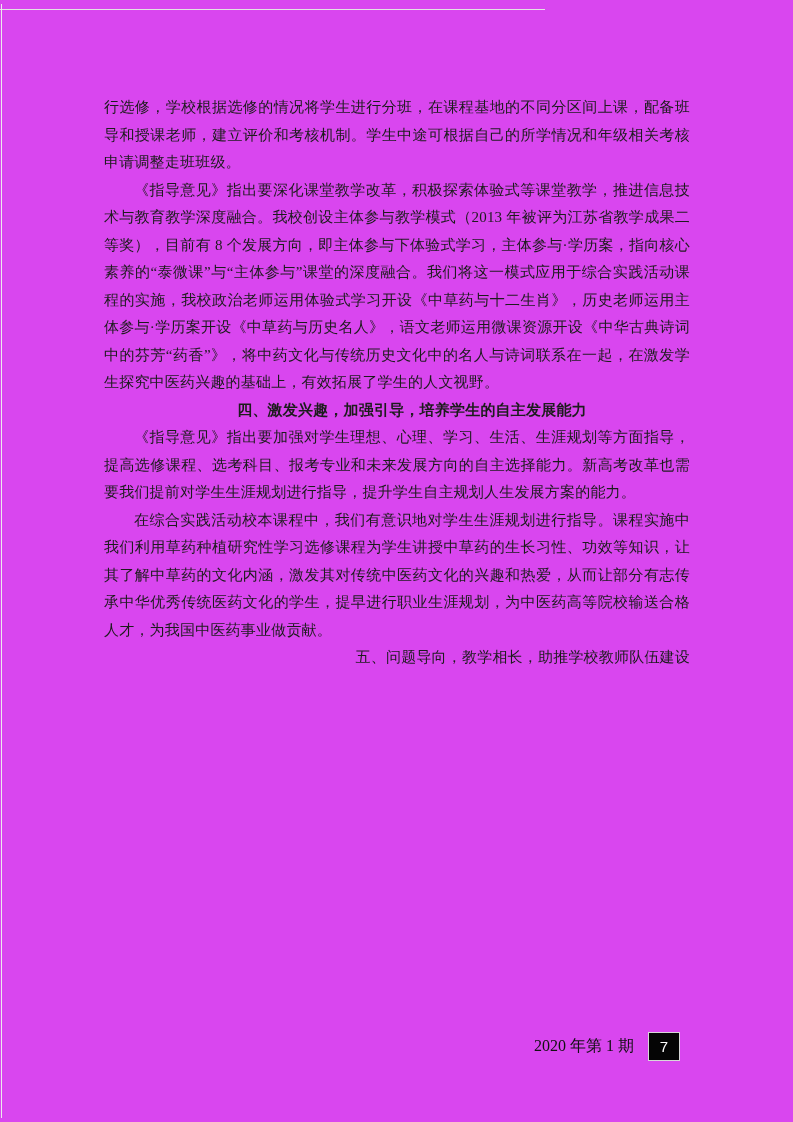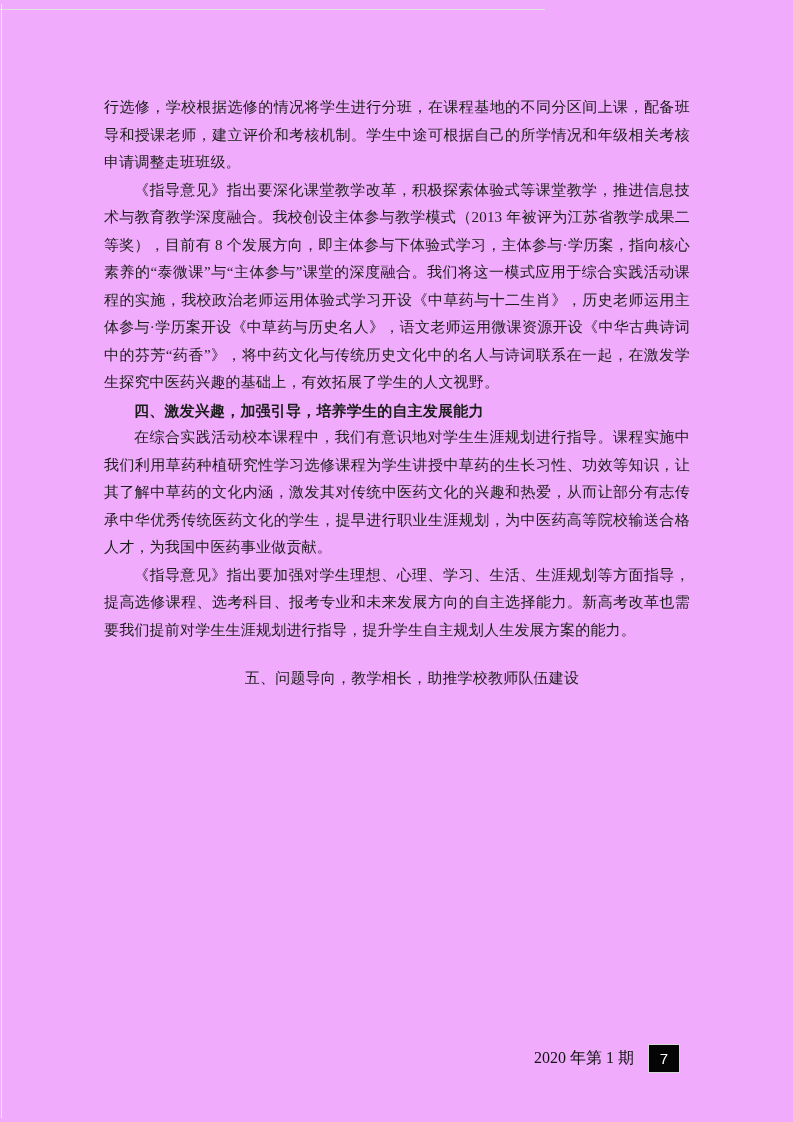--- a/index.html
+++ b/index.html
@@ -11,21 +11,21 @@
     height: 1122px;
     background: #ffffff;
     position: relative;
     overflow: hidden;
     font-family: "Liberation Serif", "DejaVu Serif", serif;
     color: #1c1c1c;
   }
   .page {
     position: absolute;
     inset: 0;
-    background: #f0abfc;
+    background: #d946ef;
   }
   
   .edge-top {
     position: absolute;
     top: 9px;
     left: 0;
     width: 545px;
     height: 1px;
     background: #e3e3e3;
   }
@@ -48,41 +48,39 @@
     font-size: 15px;
     line-height: 27.5px;
     text-align: justify;
     letter-spacing: 0.2px;
     word-break: break-all;
   }
   .indent {
     text-indent: 2em;
   }
   .heading-bold {
-    font-family: Liberation Sans, sans-serif;
+    font-family: Liberation Serif, serif;
     font-weight: 700;
     text-indent: 2em;
-    text-align: left;
+    text-align: center;
   }
   .heading-regular {
     text-indent: 2em;
-    text-align: center;
-    margin-top: 21px;
+    text-align: right;
   }
   .footer {
     position: absolute;
     left: 104px;
     top: 1032px;
     width: 575px;
     height: 28px;
     display: flex;
     justify-content: flex-end;
     align-items: center;
     gap: 15px;
-    margin-top: 12px;
   }
   .issue-label {
     font-size: 16px;
     color: #111111;
     white-space: nowrap;
   }
   .page-number-badge {
     width: 30px;
     height: 27px;
     background: #050505;
@@ -99,22 +97,22 @@
 <body>
 
 <div class="page">
   <div class="edge-top"></div>
   <div class="edge-left"></div>
 
   <div class="content">
     <p class="block">行选修，学校根据选修的情况将学生进行分班，在课程基地的不同分区间上课，配备班导和授课老师，建立评价和考核机制。学生中途可根据自己的所学情况和年级相关考核申请调整走班班级。</p>
     <p class="block indent">《指导意见》指出要深化课堂教学改革，积极探索体验式等课堂教学，推进信息技术与教育教学深度融合。我校创设主体参与教学模式（2013 年被评为江苏省教学成果二等奖），目前有 8 个发展方向，即主体参与下体验式学习，主体参与·学历案，指向核心素养的“泰微课”与“主体参与”课堂的深度融合。我们将这一模式应用于综合实践活动课程的实施，我校政治老师运用体验式学习开设《中草药与十二生肖》，历史老师运用主体参与·学历案开设《中草药与历史名人》，语文老师运用微课资源开设《中华古典诗词中的芬芳“药香”》，将中药文化与传统历史文化中的名人与诗词联系在一起，在激发学生探究中医药兴趣的基础上，有效拓展了学生的人文视野。</p>
     <p class="block heading-bold">四、激发兴趣，加强引导，培养学生的自主发展能力</p>
+    <p class="block indent">《指导意见》指出要加强对学生理想、心理、学习、生活、生涯规划等方面指导，提高选修课程、选考科目、报考专业和未来发展方向的自主选择能力。新高考改革也需要我们提前对学生生涯规划进行指导，提升学生自主规划人生发展方案的能力。</p>
     <p class="block indent">在综合实践活动校本课程中，我们有意识地对学生生涯规划进行指导。课程实施中我们利用草药种植研究性学习选修课程为学生讲授中草药的生长习性、功效等知识，让其了解中草药的文化内涵，激发其对传统中医药文化的兴趣和热爱，从而让部分有志传承中华优秀传统医药文化的学生，提早进行职业生涯规划，为中医药高等院校输送合格人才，为我国中医药事业做贡献。</p>
-    <p class="block indent">《指导意见》指出要加强对学生理想、心理、学习、生活、生涯规划等方面指导，提高选修课程、选考科目、报考专业和未来发展方向的自主选择能力。新高考改革也需要我们提前对学生生涯规划进行指导，提升学生自主规划人生发展方案的能力。</p>
     <p class="block heading-regular">五、问题导向，教学相长，助推学校教师队伍建设</p>
   </div>
 
   <div class="footer">
     <span class="issue-label">2020 年第 1 期</span>
     <span class="page-number-badge">7</span>
   </div>
 </div>
 
 </body></html>

